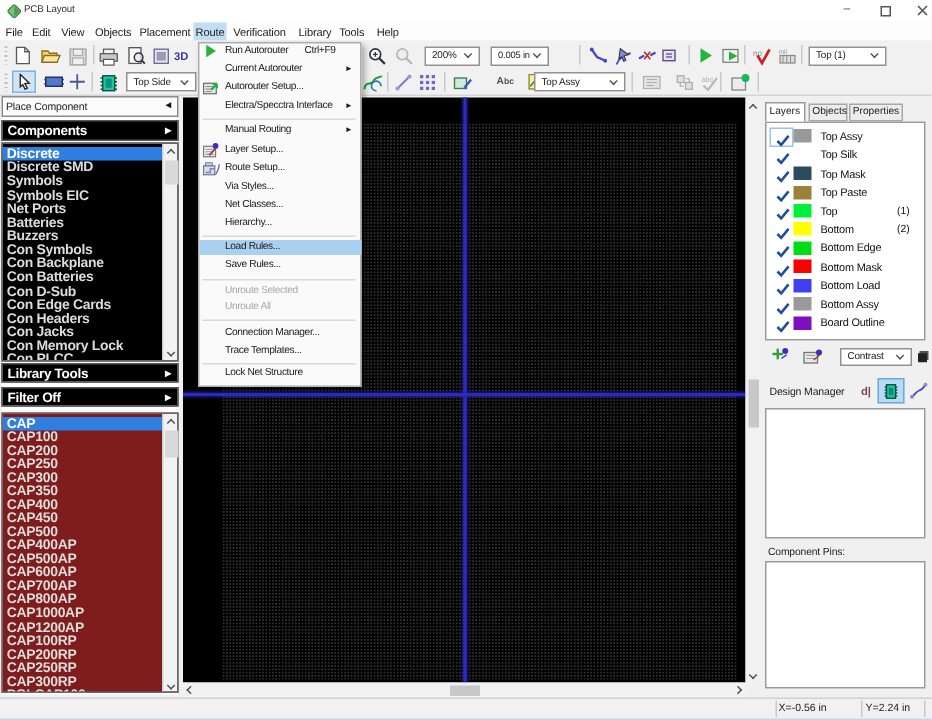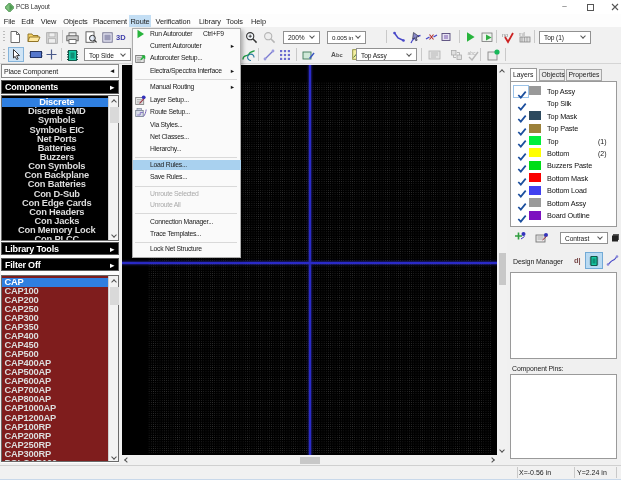--- a/index.html
+++ b/index.html
@@ -223,21 +223,21 @@
 <div style="position:absolute;left:0;top:64px;width:122px;height:401px;background:#f0f0f0;"></div>
 <div style="position:absolute;left:1px;top:64px;width:118px;height:399px;background:#fdfdfd;"></div>
 <div style="position:absolute;left:1px;top:64px;width:118px;height:14px;background:#fbfbfb;border:1px solid #8a8a8a;"></div>
 <div class="tx" style="left:4px;top:67.5px;font-size:7px;color:#222;letter-spacing:-0.1px;">Place Component</div>
 <div class="tx" style="left:109px;top:67px;font-size:6.5px;color:#111;">◄</div>
 <div class="blk" style="top:80px;height:14px;">
     <span class="lbl">Components</span>
     <span class="arr">►</span>
   </div>
 <div class="ab" style="left:1px;top:95px;width:118px;height:146px;background:#000;border:1px solid #6a6a6a;overflow:hidden;">
-    <div style="position:absolute;left:0;top:2.2px;width:107px;text-align:center;">
+    <div style="position:absolute;left:0;top:2.2px;width:107px;">
       <div class="lrow" style="height:9.15px;line-height:9.15px;background:#2f7fe0;color:#fff;">Discrete</div>
       <div class="lrow" style="height:9.15px;line-height:9.15px;">Discrete SMD</div>
       <div class="lrow" style="height:9.15px;line-height:9.15px;">Symbols</div>
       <div class="lrow" style="height:9.15px;line-height:9.15px;">Symbols EIC</div>
       <div class="lrow" style="height:9.15px;line-height:9.15px;">Net Ports</div>
       <div class="lrow" style="height:9.15px;line-height:9.15px;">Batteries</div>
       <div class="lrow" style="height:9.15px;line-height:9.15px;">Buzzers</div>
       <div class="lrow" style="height:9.15px;line-height:9.15px;">Con Symbols</div>
       <div class="lrow" style="height:9.15px;line-height:9.15px;">Con Backplane</div>
       <div class="lrow" style="height:9.15px;line-height:9.15px;">Con Batteries</div>
@@ -354,21 +354,21 @@
       </svg></span>
     <div class="sw" style="background:#ffff00;"></div>
     <span class="nm">Bottom</span>
     <span class="nt">(2)</span>
   </div>
 <div class="lay" style="top:159.20px;z-index:2;">
     <span class="ck"><svg width="10" height="10" viewBox="0 0 10 10">
         <path d="M1.3 5 L3.8 7.6 L8.7 1.6" fill="none" stroke="#1c4f9e" stroke-width="1.7"></path>
       </svg></span>
     <div class="sw" style="background:#00dd17;"></div>
-    <span class="nm">Buzzers Paste</span>
+    <span class="nm">Bottom Edge</span>
   </div>
 <div class="lay" style="top:171.65px;z-index:2;">
     <span class="ck"><svg width="10" height="10" viewBox="0 0 10 10">
         <path d="M1.3 5 L3.8 7.6 L8.7 1.6" fill="none" stroke="#1c4f9e" stroke-width="1.7"></path>
       </svg></span>
     <div class="sw" style="background:#fa0000;"></div>
     <span class="nm">Bottom Mask</span>
   </div>
 <div class="lay" style="top:184.10px;z-index:2;">
     <span class="ck"><svg width="10" height="10" viewBox="0 0 10 10">

